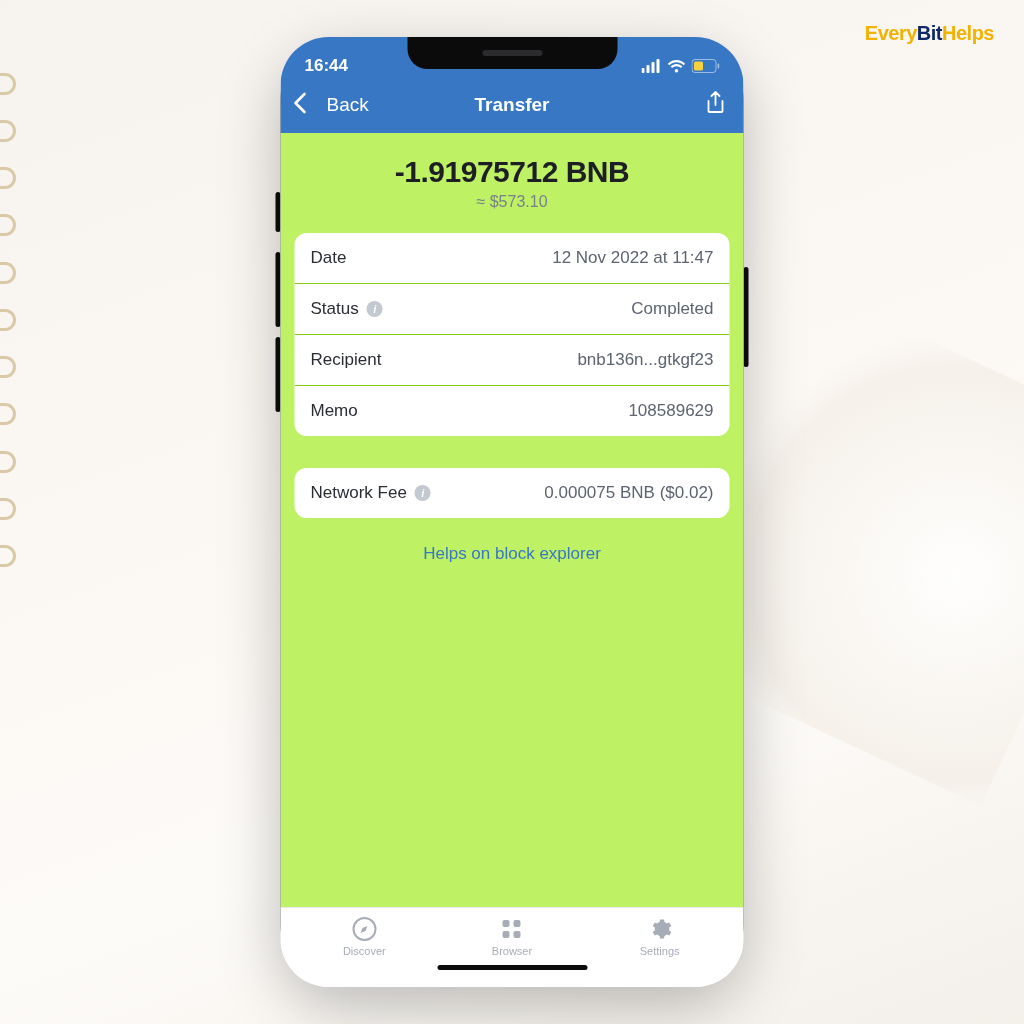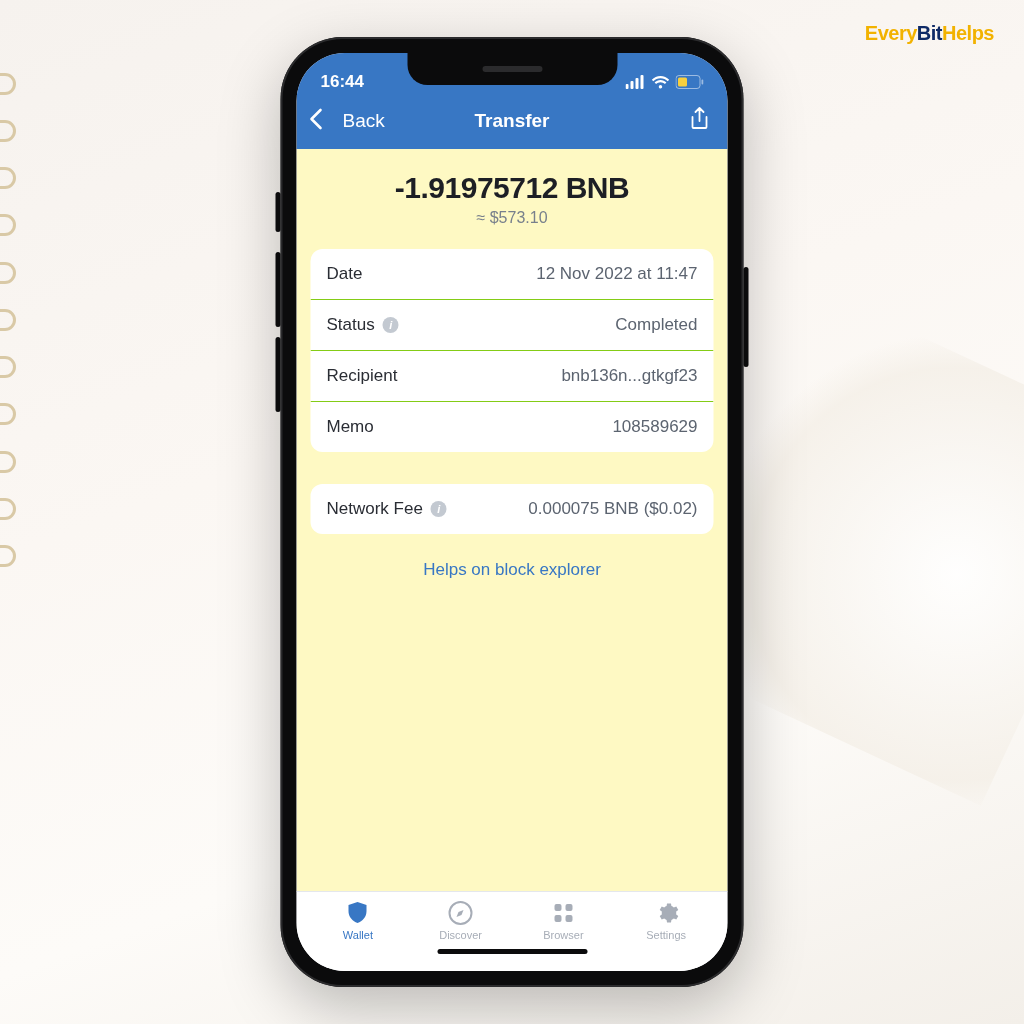--- a/index.html
+++ b/index.html
@@ -28,21 +28,20 @@
     font-weight: 800; font-size: 20px; letter-spacing: -0.5px;
   }
   .brand .b1 { color: #f2b200; }
   .brand .b2 { color: #0f2a66; }
 
   
   .phone {
     position: absolute; left: 50%; top: 50%; transform: translate(-50%, -50%);
     width: 463px; height: 950px;
     background: #0b0b0c; border-radius: 62px;
-    padding: 16px;
     box-shadow: 0 20px 60px rgba(0,0,0,.25), inset 0 0 0 2px #2b2b2d;
   }
   .phone .side-btn { position:absolute; background:#0b0b0c; border-radius:4px; }
   .phone .sb1 { left:-5px; top:155px; width:5px; height:40px; }
   .phone .sb2 { left:-5px; top:215px; width:5px; height:75px; }
   .phone .sb3 { left:-5px; top:300px; width:5px; height:75px; }
   .phone .sb4 { right:-5px; top:230px; width:5px; height:100px; }
   .screen {
     width: 100%; height: 100%; border-radius: 48px; overflow: hidden;
     background: #eef0f4; position: relative; display:flex; flex-direction:column;
@@ -68,21 +67,21 @@
   .status-right svg { display:block; }
   .nav-row {
     display:flex; align-items:center; justify-content:space-between;
     padding: 10px 18px 2px 12px;
   }
   .back { display:flex; align-items:center; gap:20px; font-size:19px; font-weight:400; cursor:pointer; }
   .title { font-size:19px; font-weight:600; position:absolute; left:50%; transform:translateX(-50%); }
   .share { cursor:pointer; }
 
   
-  .content { flex:1 1 auto; background:#fef9c3; padding: 22px 14px 0 14px; overflow:hidden; }
+  .content { flex:1 1 auto; background:#bef264; padding: 22px 14px 0 14px; overflow:hidden; }
   .amount { text-align:center; margin-bottom: 4px; }
   .amount .main { font-size: 30px; font-weight:700; color:#1d1f25; letter-spacing:-0.5px; }
   .amount .sub { font-size:16px; color:#78808c; margin-top:4px; }
 
   .card {
     background:#fff; border-radius:12px; margin-top:22px; overflow:hidden;
   }
   .row {
     display:flex; align-items:center; justify-content:space-between;
     padding: 15px 16px; font-size:17px;
@@ -229,28 +228,20 @@
           <span class="val">0.000075 BNB ($0.02)</span>
         </div>
       </div>
 
       <div class="link-row">
         <a>Helps on block explorer</a>
       </div>
     </div>
 
     <div class="tabbar">
-      <div class="tab active">
-        <span>
-          <svg width="26" height="26" viewBox="0 0 26 26">
-              <path fill="#3877c4" d="M13 2 4 5v6c0 6 4 10 9 12 5-2 9-6 9-12V5l-9-3z"></path>
-            </svg>
-        </span>
-        <span>Wallet</span>
-      </div>
       <div class="tab">
         <span>
           <svg width="26" height="26" viewBox="0 0 26 26">
               <circle cx="13" cy="13" r="11" fill="none" stroke="#a7adb7" stroke-width="2"></circle>
               <path fill="#a7adb7" d="m16 10-2 5-5 2 2-5 5-2z"></path>
             </svg>
         </span>
         <span>Discover</span>
       </div>
       <div class="tab">

